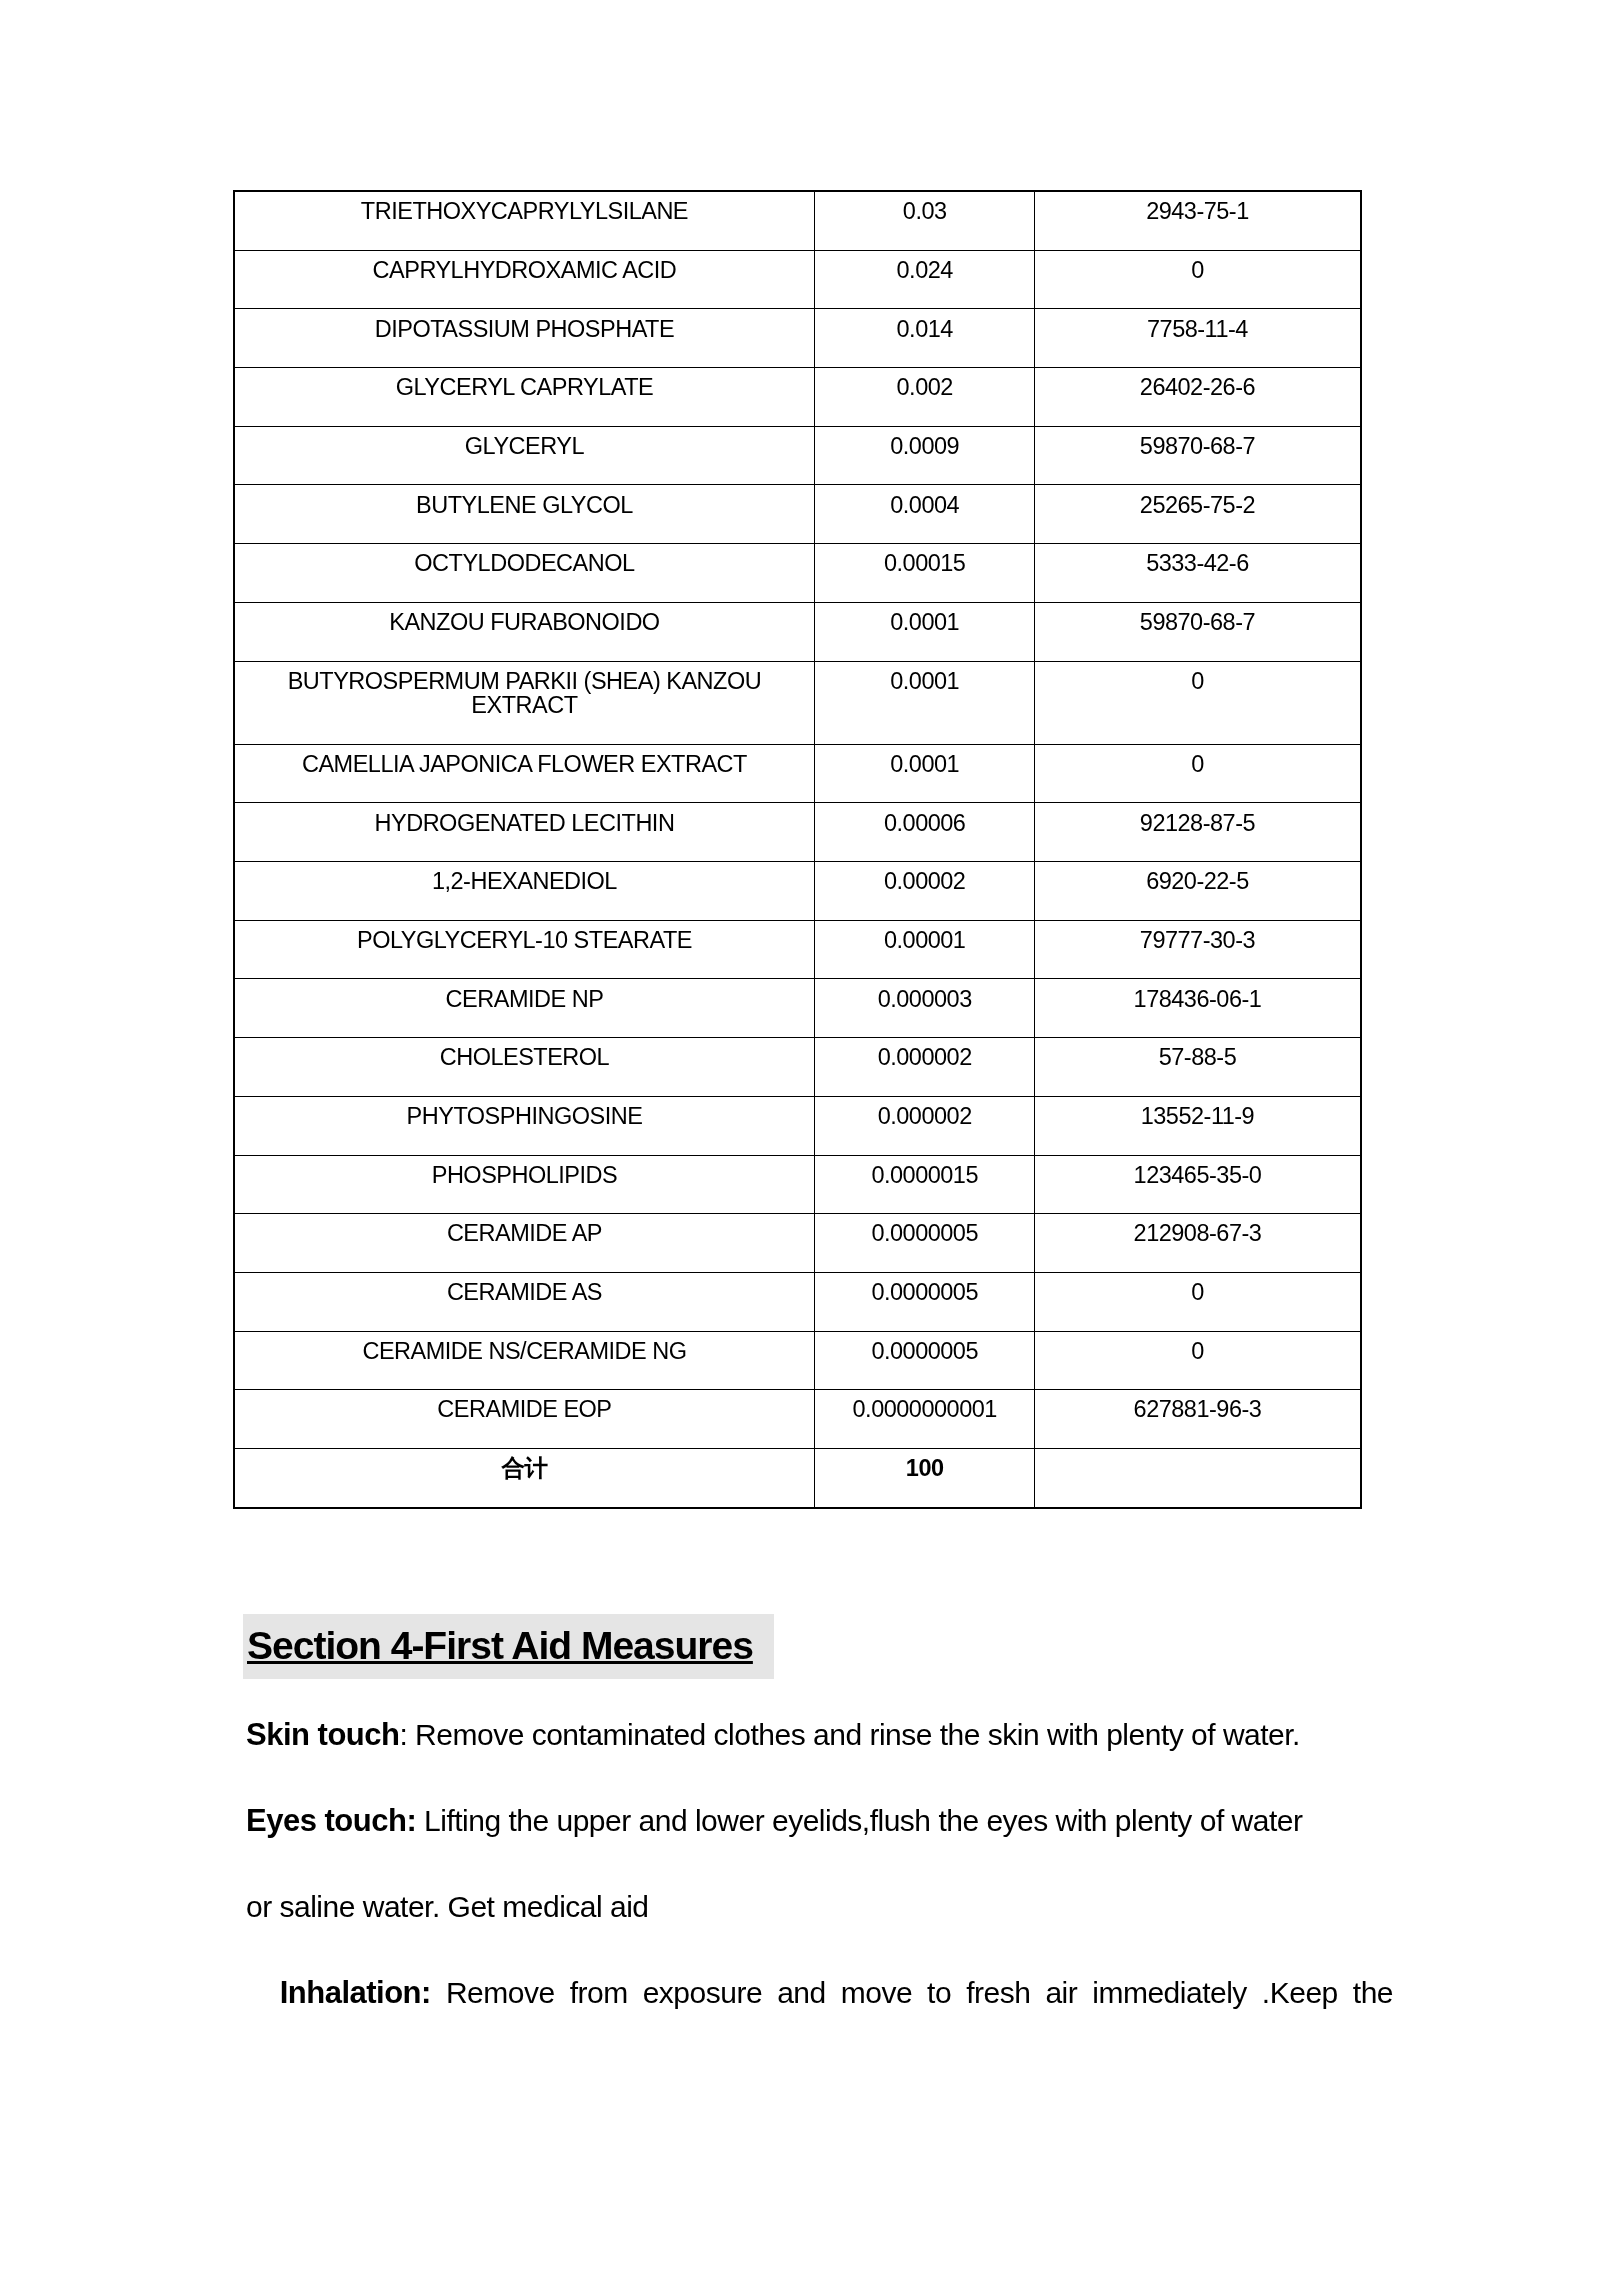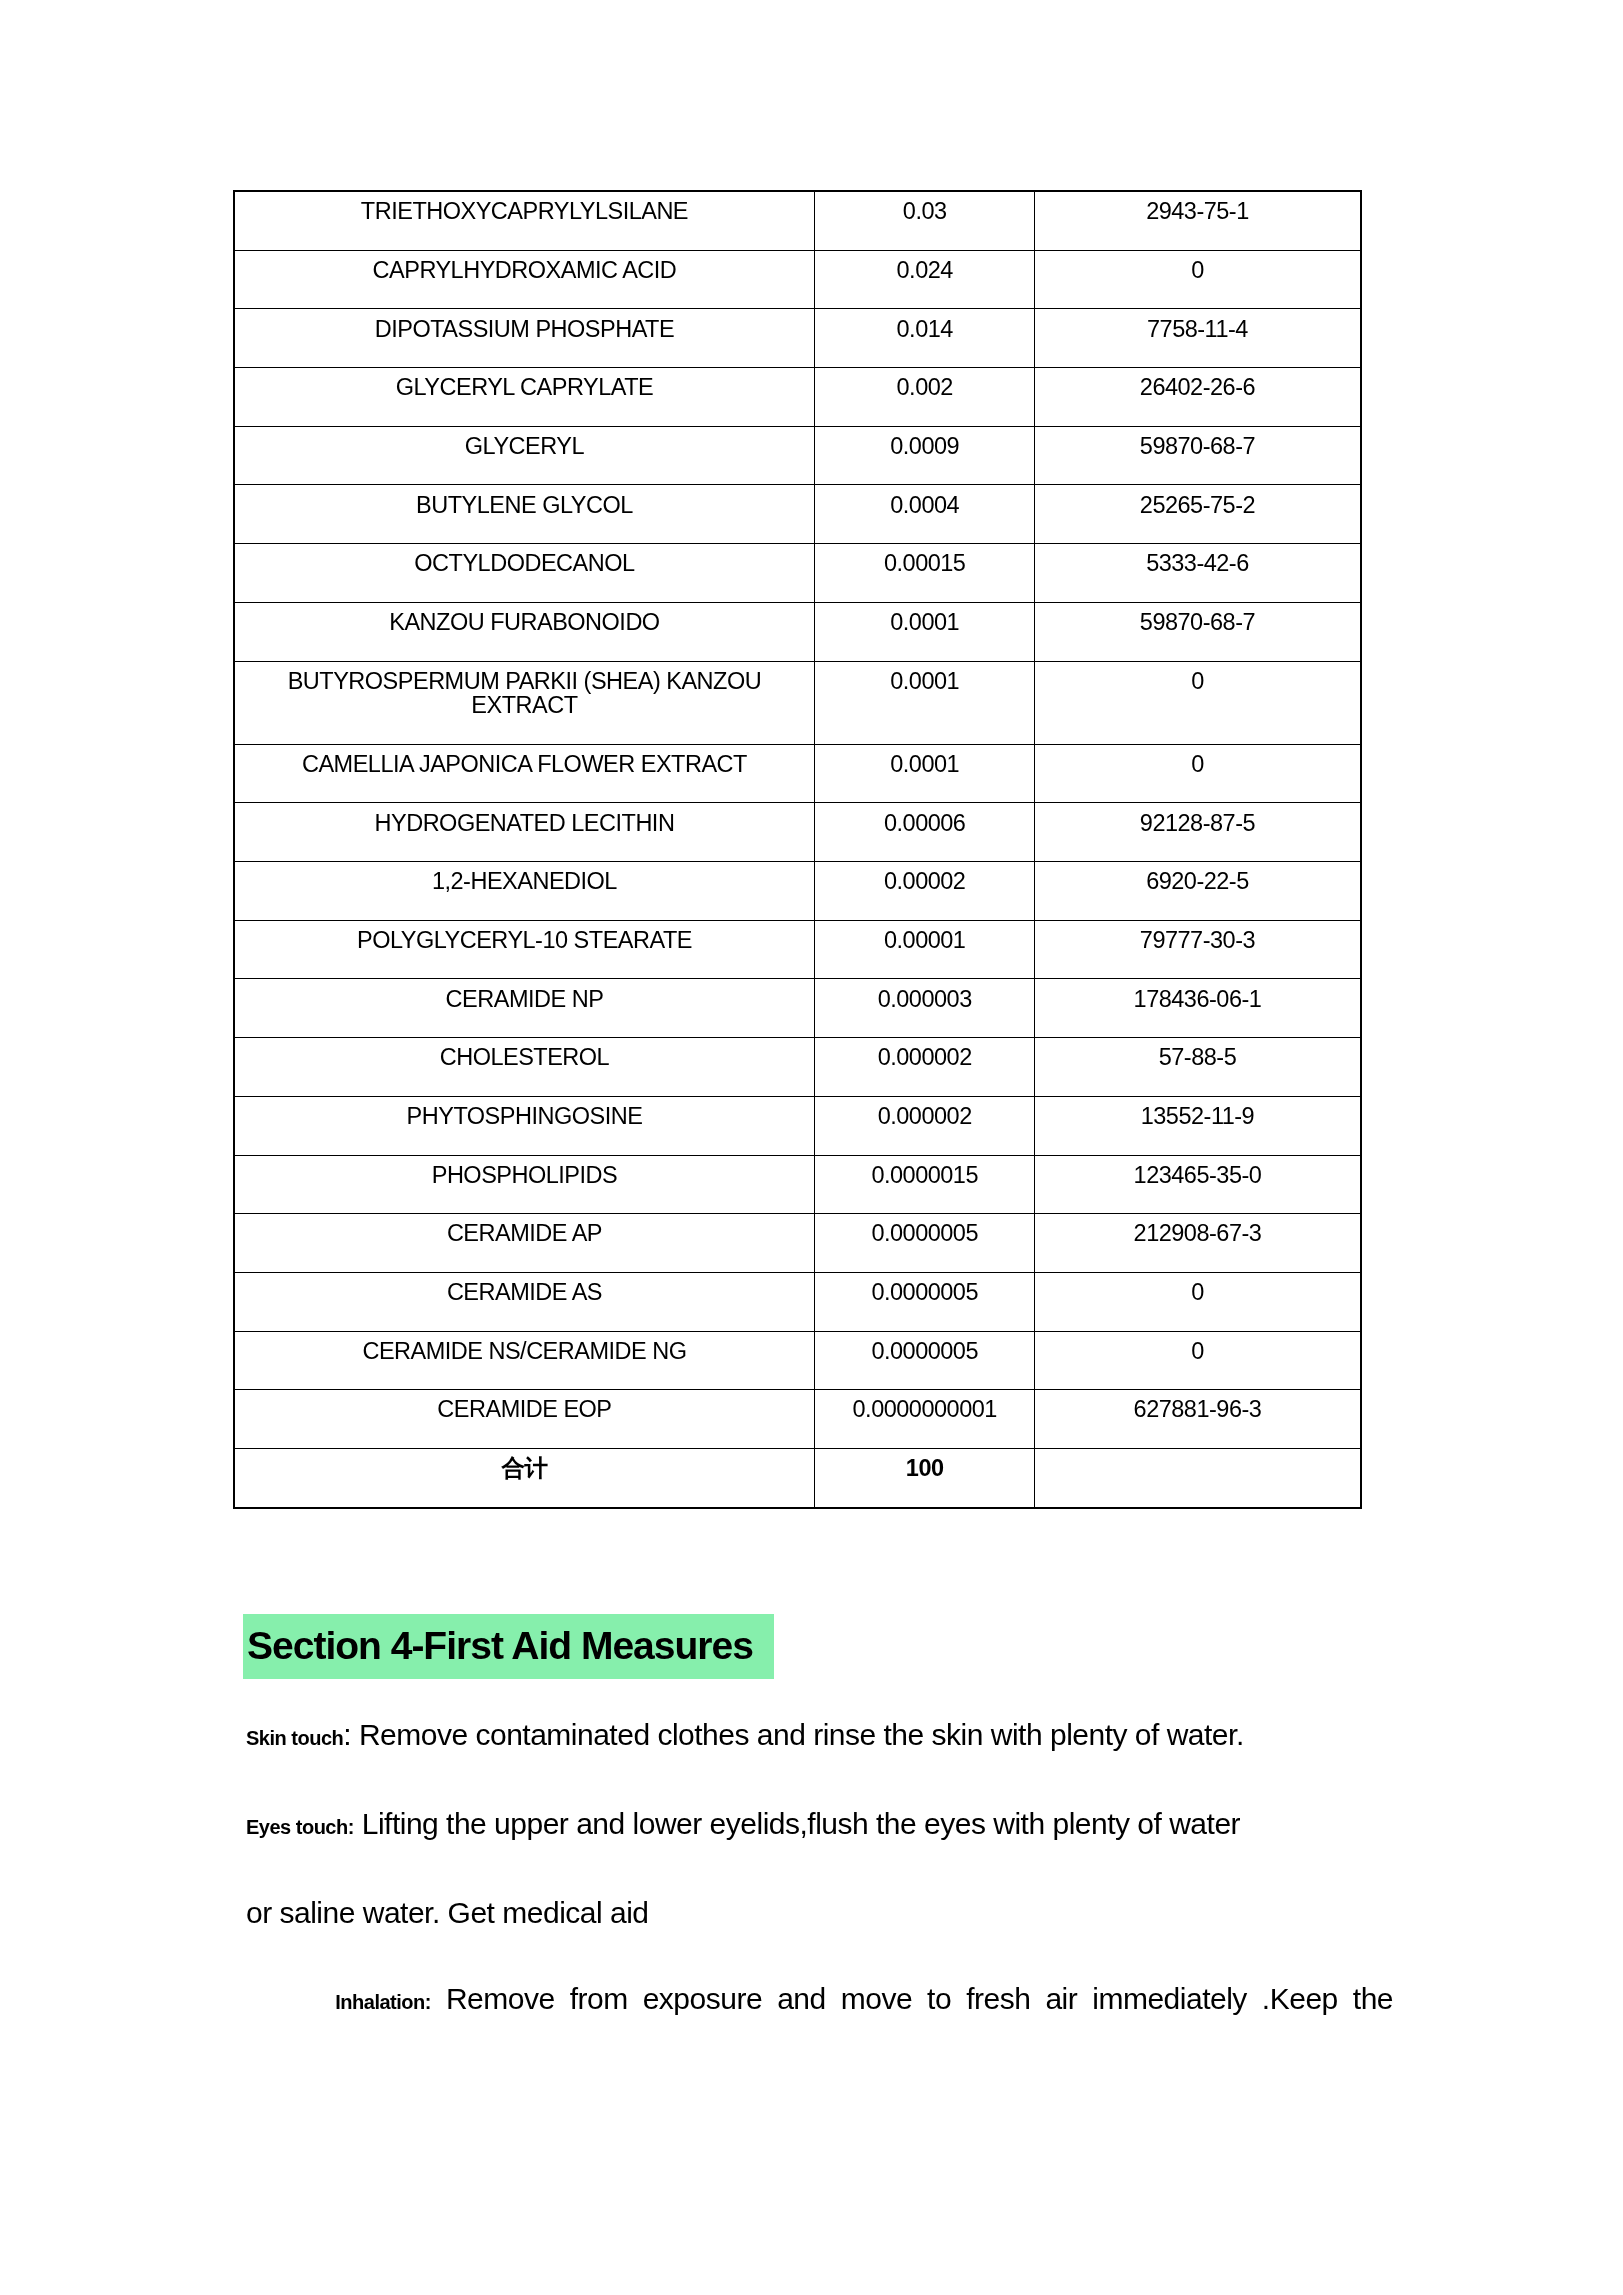--- a/index.html
+++ b/index.html
@@ -63,21 +63,21 @@
   }
   .first-aid p {
     margin: 0;
     font-size: 30px;
     line-height: 86px;
     letter-spacing: -0.5px;
     white-space: nowrap;
   }
   .first-aid b.lbl {
     font-weight: bold;
-    font-size: 20px;
+    font-size: 31px;
   }
   .first-aid .item:last-child p {
     word-spacing: 7.2px;
     text-align: right;
   }
 </style>
 </head>
 <body>
 
 <div class="page">
@@ -196,21 +196,21 @@
             <td>627881-96-3</td>
           </tr>
           <tr class="total-row">
             <td>合计</td>
             <td>100</td>
             <td></td>
           </tr>
         </tbody>
     </table>
 
-    <h2 class="section-heading"><span class="highlight" style="background: #86efac;">Section 4-First Aid Measures</span></h2>
+    <h2 class="section-heading"><span class="highlight" style="background: #e5e5e5; text-decoration: underline;">Section 4-First Aid Measures</span></h2>
 
     <div class="first-aid">
         <div class="item">
           <p><b class="lbl">Skin touch</b><span>: Remove contaminated clothes and rinse the skin with plenty of water.</span></p>
         </div>
         <div class="item">
           <p><b class="lbl">Eyes touch:</b><span> Lifting the upper and lower eyelids,flush the eyes with plenty of water</span></p>
           <p class="cont">or saline water. Get medical aid</p>
         </div>
         <div class="item">

